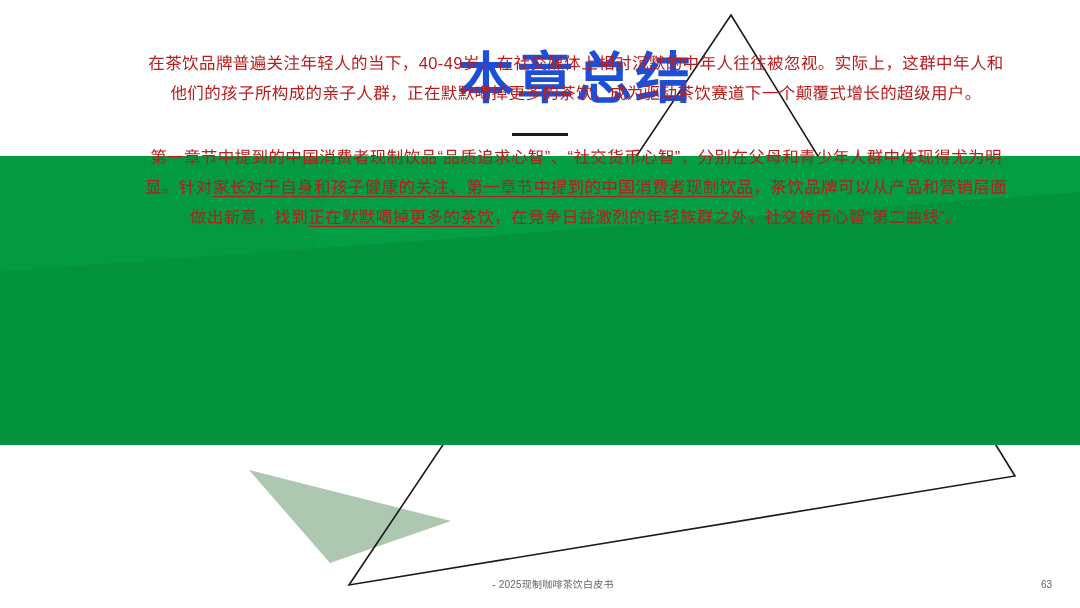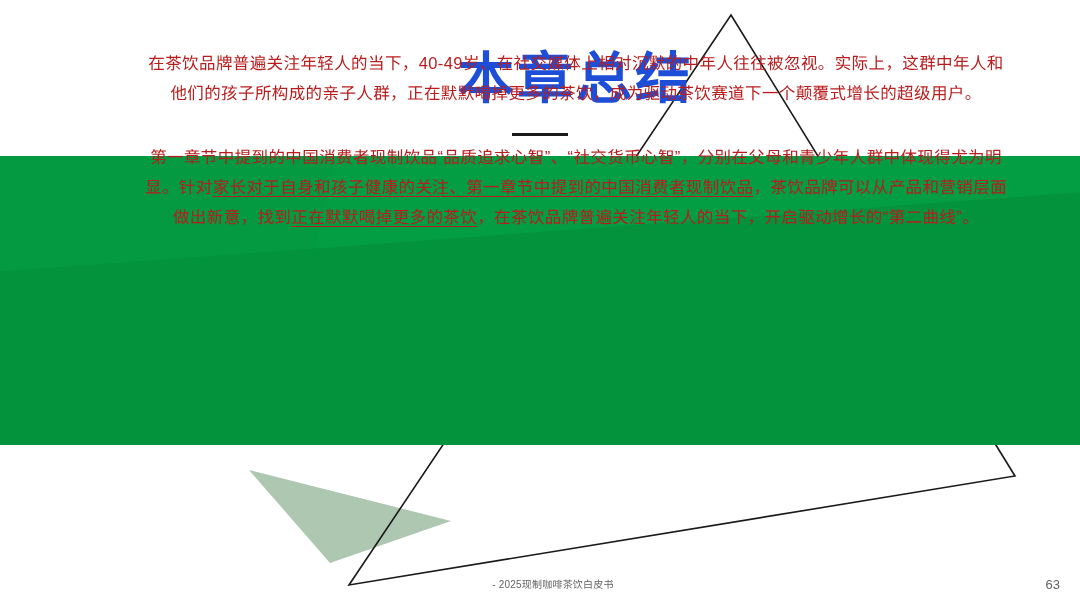--- a/index.html
+++ b/index.html
@@ -132,23 +132,23 @@
     top: 0;
     width: 1080px;
     text-align: center;
     font-size: 10px;
     line-height: 14px;
     color: #636363;
     letter-spacing: .2px;
   }
   .page-number {
     position: absolute;
-    right: 20px;
+    right: 28px;
     top: 0;
-    font-size: 13px;
+    font-size: 10px;
     line-height: 14px;
     color: #636363;
   }
 </style>
 </head>
 <body>
 
 <div class="slide">
 
   <svg class="decor" viewBox="0 0 1080 608" width="1080" height="608" xmlns="http://www.w3.org/2000/svg">
@@ -161,21 +161,21 @@
     <div class="title-rule"></div>
   </div>
 
   <div class="green-band" style="background: rgb(3, 154, 65);">
     <div class="band-sheen-2"></div>
     <div class="band-sheen"></div>
   </div>
 
   <div class="band-text" style="color: #b91c1c; margin-left: 36px;">
     <p class="para para-1" id="para1"><span>在茶饮品牌普遍关注年轻人的当下，40-49岁、在社交媒体上相对沉默的中年人往往被忽视。实际上，这群中年人和他们的孩子所构成的亲子人群，正在默默喝掉更多的茶饮，成为驱动茶饮赛道下一个颠覆式增长的超级用户。</span></p>
-    <p class="para para-2" id="para2"><span>第一章节中提到的中国消费者现制饮品“品质追求心智”、“社交货币心智”，分别在父母和青少年人群中体现得尤为明显。针对</span><span class="u">家长对于自身和孩子健康的关注、第一章节中提到的中国消费者现制饮品</span><span>，茶饮品牌可以从产品和营销层面做出新意，找到</span><span class="u">正在默默喝掉更多的茶饮</span><span>，在茶饮品牌普遍关注年轻人的当下，开启驱动增长的“第二曲线”。</span></p>
+    <p class="para para-2" id="para2"><span>第一章节中提到的中国消费者现制饮品“品质追求心智”、“社交货币心智”，分别在父母和青少年人群中体现得尤为明显。针对</span><span class="u">家长对于自身和孩子健康的关注、第一章节中提到的中国消费者现制饮品</span><span>，茶饮品牌可以从产品和营销层面做出新意，找到</span><span class="u">正在默默喝掉更多的茶饮</span><span>，在竞争日益激烈的年轻族群之外，社交货币心智“第二曲线”。</span></p>
   </div>
 
   <div class="footer">
     <span class="footer-note" style="color: rgb(99, 99, 99);">- 2025现制咖啡茶饮白皮书</span>
     <span class="page-number" style="color: rgb(99, 99, 99);">63</span>
   </div>
 
 </div>
 
 </body></html>

